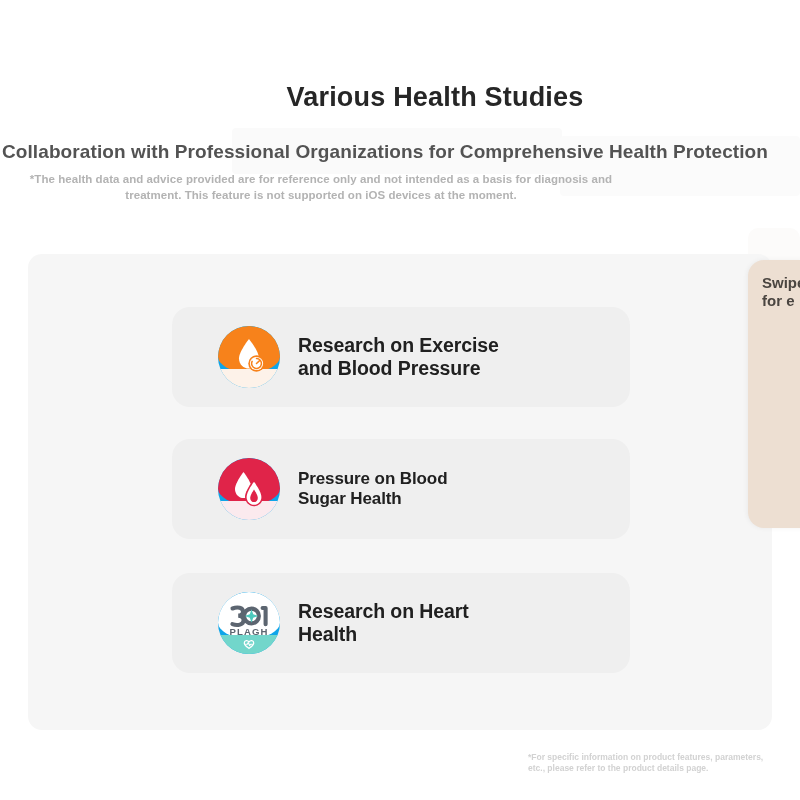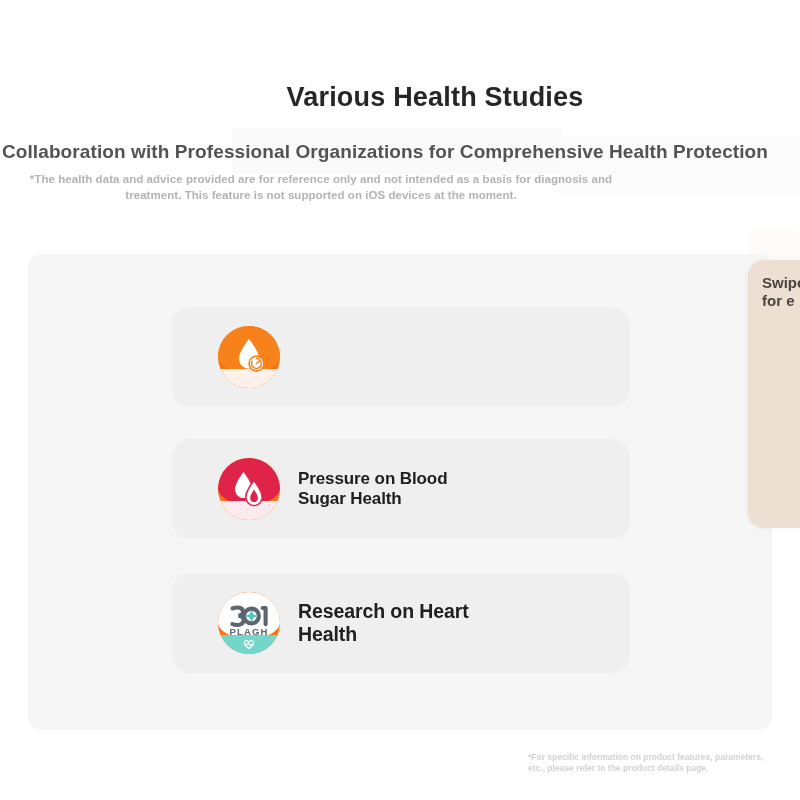--- a/index.html
+++ b/index.html
@@ -111,21 +111,21 @@
   #study-row-1 { top: 439px; }
   #study-row-2 { top: 573px; }
 
   .study-icon {
     width: 62px;
     height: 62px;
     border-radius: 50%;
     position: relative;
     overflow: hidden;
     flex: 0 0 auto;
-    background: #f97316;
+    background: #0ea5e9;
   }
   .icon-top {
     position: absolute;
     left: 0; right: 0; top: 0;
     height: 74%;
     border-radius: 50% 50% 46% 46% / 62% 62% 34% 34%;
   }
   .icon-base {
     position: absolute;
     left: 0; right: 0; bottom: 0;
@@ -208,20 +208,22 @@
     <div class="icon-glyph">
       <svg width="62" height="62" viewBox="0 0 62 62" aria-hidden="true">
         <path d="M31 13 C31 13 21 25.5 21 32.4 C21 38.1 25.5 42.5 31 42.5 C36.5 42.5 41 38.1 41 32.4 C41 25.5 31 13 31 13 Z" fill="#ffffff"></path>
         <circle cx="38.5" cy="37.5" r="8.2" fill="#f7821b"></circle>
         <circle cx="38.5" cy="37.5" r="6.6" fill="#ffffff"></circle>
         <path d="M38.5 32.6 A4.9 4.9 0 1 1 34.1 35.4" fill="none" stroke="#f7821b" stroke-width="1.5" stroke-linecap="round"></path>
         <line x1="38.5" y1="37.5" x2="41.6" y2="34.6" stroke="#f7821b" stroke-width="1.5" stroke-linecap="round"></line>
       </svg>
     </div>
   </div>
+  <div class="study-label" id="study-label-0">Research on Exercise
+and Blood Pressure</div>
 </div>
 
 <div class="study-row" id="study-row-1">
   <div class="study-icon">
     <div class="icon-top" style="background:#e02449;"></div>
     <div class="icon-base" style="background:#fbeaee;"></div>
     <div class="icon-glyph">
       <svg width="62" height="62" viewBox="0 0 62 62" aria-hidden="true">
         <path d="M25.5 14 C25.5 14 17 25 17 31 C17 36.2 20.8 40.1 25.5 40.1 C30.2 40.1 34 36.2 34 31 C34 25 25.5 14 25.5 14 Z" fill="#ffffff"></path>
         <path d="M36 21 C36 21 27 32.5 27 38.8 C27 44.2 31 48.2 36 48.2 C41 48.2 45 44.2 45 38.8 C45 32.5 36 21 36 21 Z" fill="#e02449"></path>

